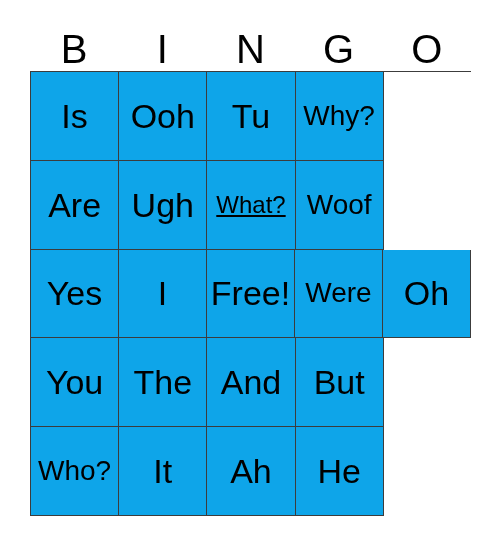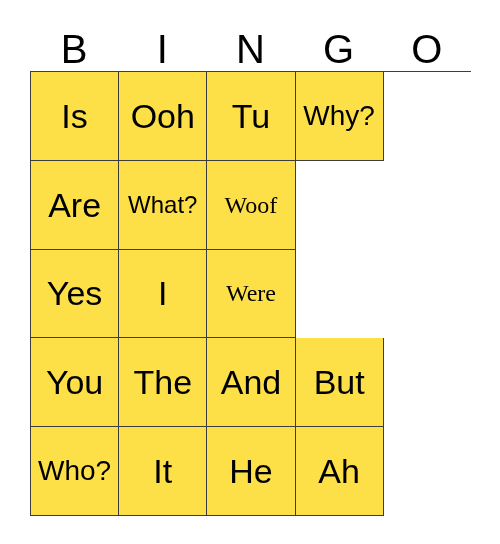--- a/index.html
+++ b/index.html
@@ -56,34 +56,34 @@
   }
   .cell {
     width: 88.2px;
     height: 88.8px;
     border-right: 1px solid #3c3c3c;
     border-bottom: 1px solid #3c3c3c;
     box-sizing: border-box;
     display: flex;
     align-items: center;
     justify-content: center;
-    background: #fde047;
+    background: #0ea5e9;
     overflow: hidden;
   }
   .cell span {
     font-size: 34px;
     line-height: 1;
     white-space: nowrap;
     text-align: center;
   }
   
   .cell.fs-xs span { font-size: 20px; }
-  .cell.fs-sm span { font-size: 24px; }
+  .cell.fs-sm span { font-size: 24px; text-decoration: underline; }
   .cell.fs-md span { font-size: 28px; }
-  .cell.fs-lg span { font-size: 24px; font-family: Liberation Serif, serif; }
+  .cell.fs-lg span { font-size: 28px; }
 </style>
 </head>
 <body>
 
 <div class="card">
 
   <div class="header-row">
     <div class="header-cell">
       <span>B</span>
     </div>
@@ -113,36 +113,45 @@
           <span>Tu</span>
         </div>
         <div class="cell fs-md">
           <span>Why?</span>
         </div>
       </div>
       <div class="grid-row">
         <div class="cell">
           <span>Are</span>
         </div>
+        <div class="cell">
+          <span>Ugh</span>
+        </div>
         <div class="cell fs-sm">
           <span>What?</span>
         </div>
         <div class="cell fs-lg">
           <span>Woof</span>
         </div>
       </div>
       <div class="grid-row">
         <div class="cell">
           <span>Yes</span>
         </div>
         <div class="cell">
           <span>I</span>
         </div>
+        <div class="cell">
+          <span>Free!</span>
+        </div>
         <div class="cell fs-lg">
           <span>Were</span>
+        </div>
+        <div class="cell">
+          <span>Oh</span>
         </div>
       </div>
       <div class="grid-row">
         <div class="cell">
           <span>You</span>
         </div>
         <div class="cell">
           <span>The</span>
         </div>
         <div class="cell">
@@ -153,21 +162,21 @@
         </div>
       </div>
       <div class="grid-row">
         <div class="cell fs-md">
           <span>Who?</span>
         </div>
         <div class="cell">
           <span>It</span>
         </div>
         <div class="cell">
-          <span>He</span>
+          <span>Ah</span>
         </div>
         <div class="cell">
-          <span>Ah</span>
+          <span>He</span>
         </div>
       </div>
     </div>
 
 </div>
 
 </body></html>

